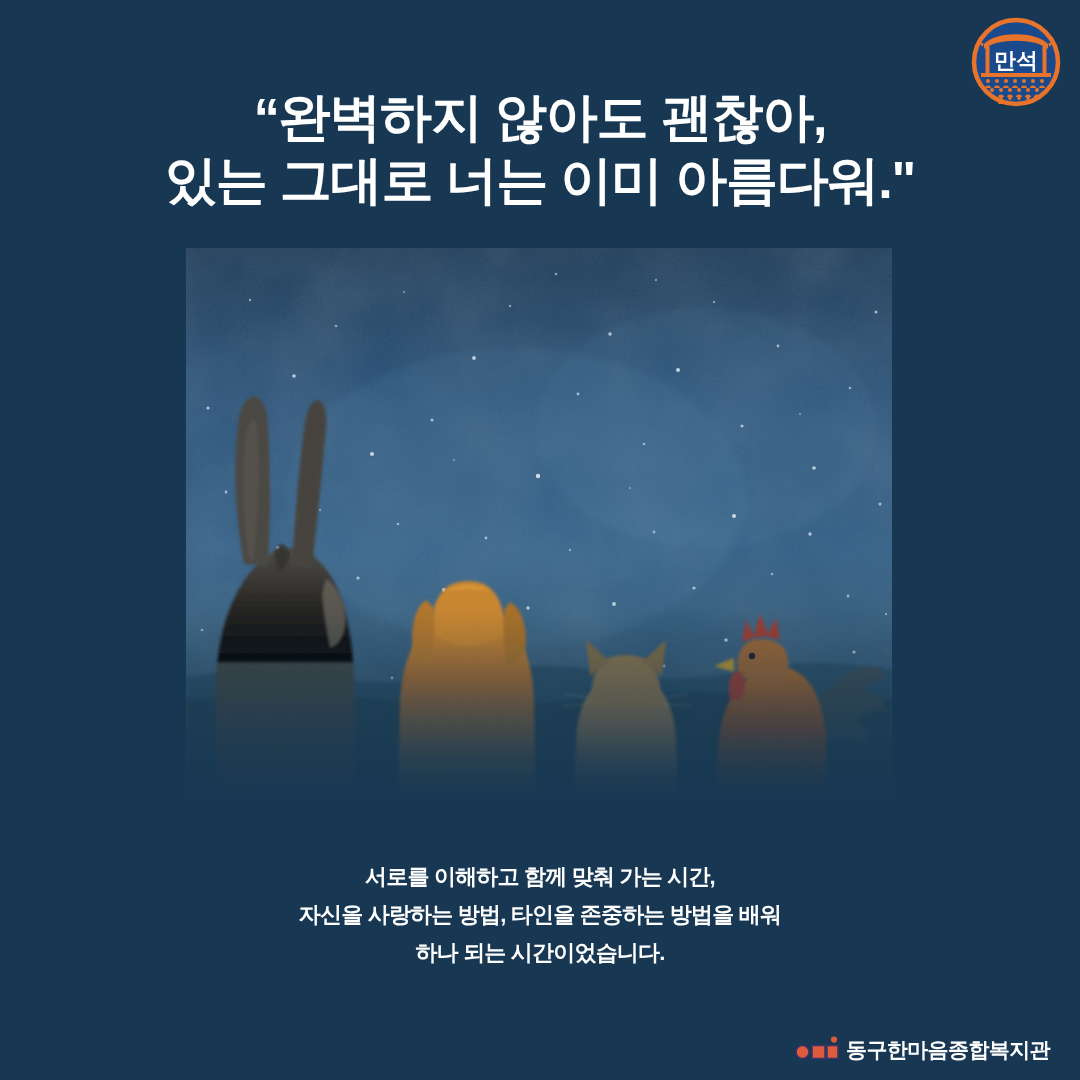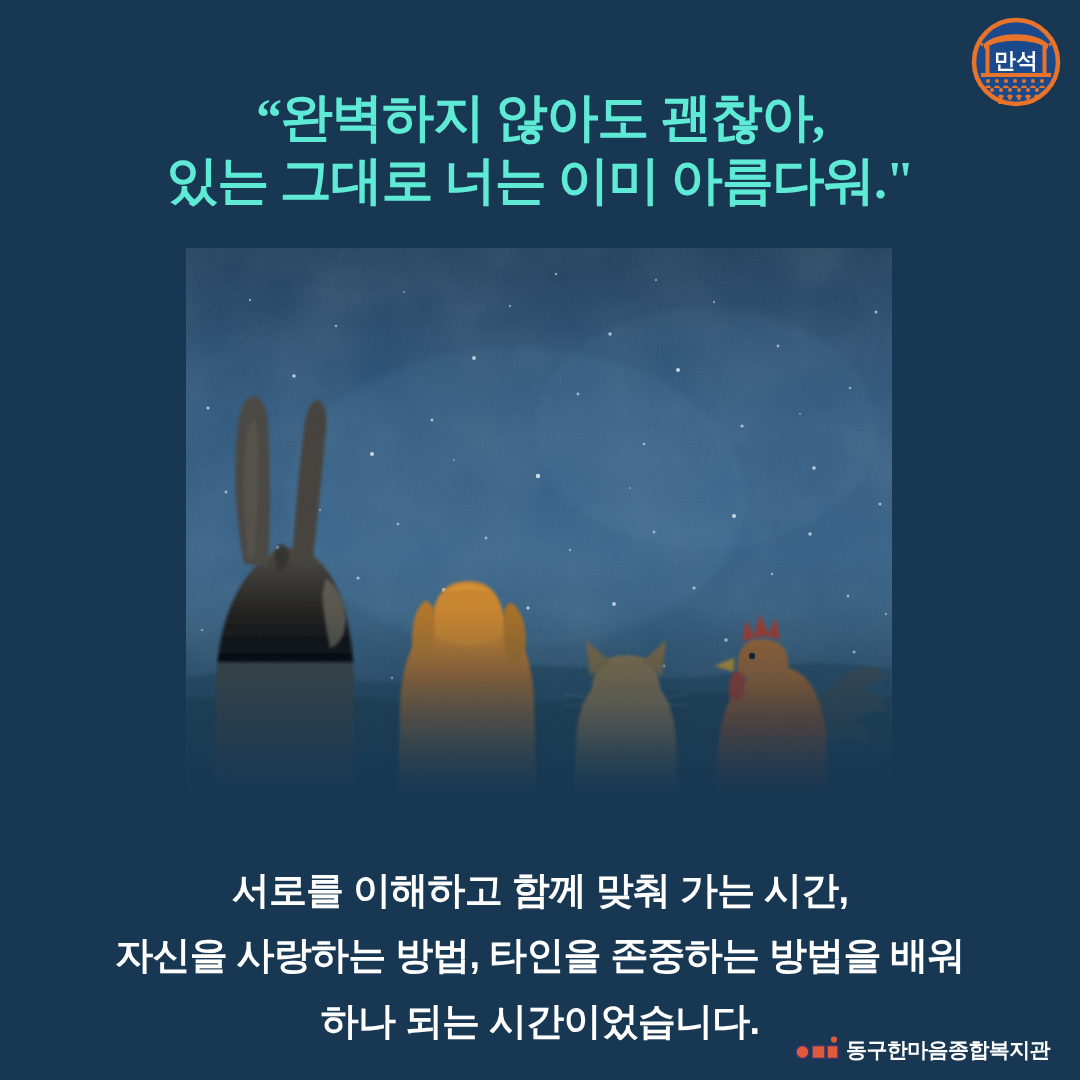--- a/index.html
+++ b/index.html
@@ -32,27 +32,26 @@
   }
   .badge svg { display: block; width: 92px; height: 92px; }
 
   
   .headline {
     position: absolute;
     top: 86px;
     left: 0;
     width: 1080px;
     text-align: center;
-    color: #5eead4;
+    color: #ffffff;
     font-weight: 800;
     font-size: 52px;
     line-height: 1.22;
     letter-spacing: -1.2px;
     white-space: pre-line;
-    font-family: Liberation Serif, serif;
   }
 
   
   .illo {
     position: absolute;
     left: 186px;
     top: 248px;
     width: 706px;
     height: 556px;
     overflow: hidden;
@@ -61,21 +60,21 @@
 
   
   .body-copy {
     position: absolute;
     top: 858px;
     left: 0;
     width: 1080px;
     text-align: center;
     color: #FFFFFF;
     font-weight: 700;
-    font-size: 38px;
+    font-size: 22px;
     line-height: 1.72;
     letter-spacing: -0.8px;
     white-space: pre-line;
   }
 
   
   .footer {
     position: absolute;
     right: 30px;
     bottom: 18px;

